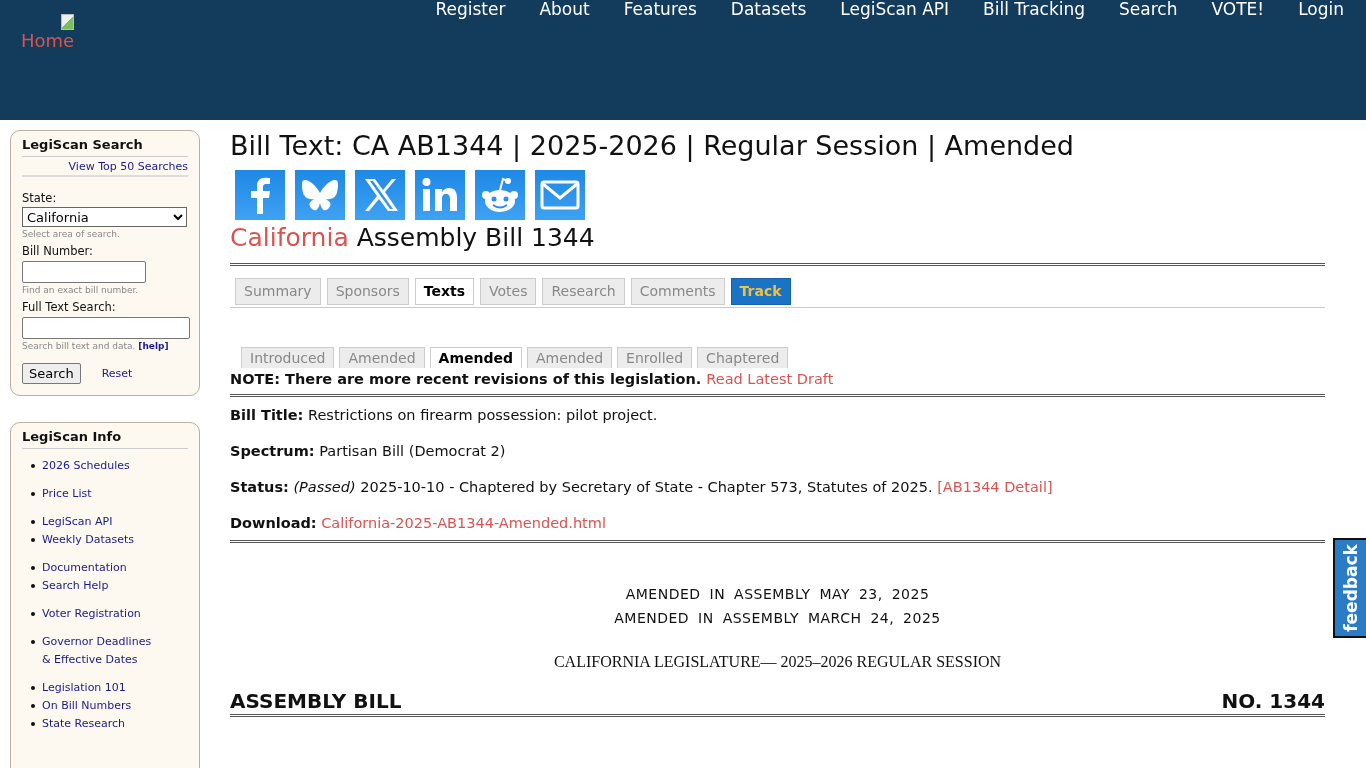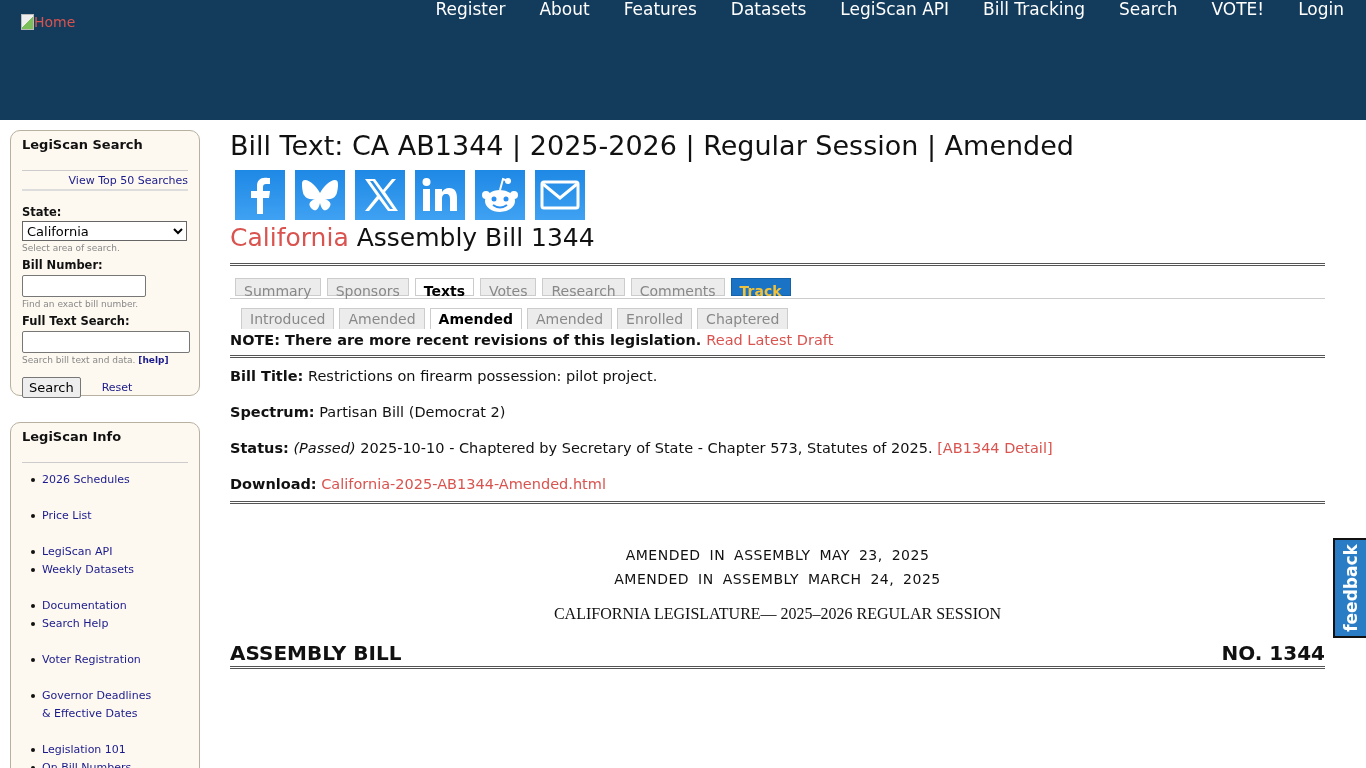--- a/index.html
+++ b/index.html
@@ -1,59 +1,59 @@
 <!DOCTYPE html>
 <html><head>
 <meta charset="utf-8">
 <style>
   * { box-sizing: border-box; margin: 0; padding: 0; }
   html, body { width: 1366px; height: 768px; overflow: hidden; background: #ffffff; font-family: "DejaVu Sans", sans-serif; color: #000; }
   a { text-decoration: none; }
 
   
   .topbar { position: absolute; left: 0; top: 0; width: 1366px; height: 120px; background: #133b5c; }
-  .logo { position: absolute; left: 21px; top: 14px; font-size: 14px; color: #d9534f; display: flex; align-items: flex-start; }
+  .logo { position: absolute; left: 21px; top: 14px; font-size: 18px; color: #d9534f; display: flex; align-items: flex-end; flex-direction: column; }
   .logo .broken { width: 13px; height: 16px; border: 1px solid #bbb; background: linear-gradient(135deg, #eee 50%, #7bbf5a 50%); margin-right: 0; display: inline-block; }
   .nav { position: absolute; right: 22px; top: -2px; display: flex; }
   .nav a { color: #ffffff; font-size: 17px; margin-left: 34px; line-height: 22px; }
 
   
   .side-box { position: absolute; left: 10px; width: 190px; background: #fdf9f0; border: 1px solid #b8b0a0; border-radius: 10px; padding: 6px 11px; }
-  .side-title { font-weight: bold; font-size: 13px; color: #111; border-bottom: 1px solid #ccc; padding-bottom: 18px; }
+  .side-title { font-weight: bold; font-size: 13px; color: #111; border-bottom: 1px solid #ccc; padding-bottom: 4px; }
   .side-link-center { display: block; text-align: right; font-size: 11px; color: #1a1a8c; padding: 3px 0 2px; border-bottom: 2px solid #ddd; }
-  .lbl { font-size: 11.5px; font-weight: bold; margin-top: 5px; color: #111; }
+  .lbl { font-size: 11.5px; font-weight: normal; margin-top: 5px; color: #111; }
   .hint { font-size: 9px; color: #888; margin-top: 2px; }
   .hint .help { color: #1a1a8c; font-weight: bold; }
   select.state { width: 165px; height: 20px; font-size: 13px; font-family: "DejaVu Sans", sans-serif; border: 1px solid #666; margin-top: 2px; background: #fff; }
   input.tb { height: 22px; border: 1px solid #777; border-radius: 2px; margin-top: 3px; background: #fff; }
   .btn-row { margin-top: 12px; display: flex; align-items: center; }
   .btn-search { font-size: 13px; font-family: "DejaVu Sans", sans-serif; padding: 2px 6px; border: 1px solid #777; background: #eee; border-radius: 2px; }
   .reset { font-size: 11px; color: #1a1a8c; margin-left: 5px; padding-left: 16px; }
   ul.info { list-style: none; margin-top: 8px; }
   ul.info li { font-size: 11px; color: #1a1a8c; padding-left: 20px; position: relative; line-height: 18px; }
   ul.info li::before { content: ""; position: absolute; left: 9px; top: 7px; width: 4px; height: 4px; background: #111; border-radius: 50%; }
-  ul.info li.gap { margin-top: 18px; }
+  ul.info li.gap { margin-top: 10px; }
 
   
   .main { position: absolute; left: 230px; top: 128px; width: 1095px; }
   h1.title { font-size: 27px; font-weight: normal; color: #111; line-height: 36px; }
   .share { display: flex; margin-top: 6px; margin-left: 5px; }
   .share .s { width: 50px; height: 50px; margin-right: 10px; background: linear-gradient(#1e88e5, #3fa1f2); display: flex; align-items: center; justify-content: center; }
   .bill-heading { font-size: 25px; line-height: 34px; margin-top: 1px; color: #111; }
   .bill-heading .st { color: #d9534f; }
   .ext-link { font-size: 13.5px; color: #d9534f; display: inline-block; margin-top: 2px; }
   .ext-link .ext { font-size: 10px; }
   .dbl-rule { border-top: 3px double #555; height: 0; }
   .tabs { display: flex; margin-top: 12px; margin-left: 5px; }
-  .tab { font-size: 14px; color: #888; background: #ececec; border: 1px solid #ccc; padding: 3px 8px; margin-right: 6px; height: 18px; line-height: 18px; }
+  .tab { font-size: 14px; color: #888; background: #ececec; border: 1px solid #ccc; padding: 3px 8px; margin-right: 6px; height: 27px; line-height: 18px; }
   .tab.active { background: #fff; color: #000; font-weight: bold; }
   .tab.track { background: #1a73c5; color: #f2c23a; font-weight: bold; border-color: #1562a8; }
   .thin-rule { border-top: 1px solid #ccc; margin-top: 2px; }
   .subtabs { display: flex; margin-top: 9px; margin-left: 11px; }
-  .stab { font-size: 14px; color: #888; background: #ececec; border: 1px solid #ccc; border-bottom: none; padding: 1px 8px; margin-right: 5px; height: 21px; line-height: 18px; }
+  .stab { font-size: 14px; color: #888; background: #ececec; border: 1px solid #ccc; border-bottom: none; padding: 1px 8px; margin-right: 5px; height: 21px; line-height: 18px; margin-top: 30px; }
   .stab.active { background: #fff; color: #000; font-weight: bold; }
   .note { font-size: 14.5px; font-weight: bold; color: #111; margin-top: 3px; }
   .note a { font-weight: normal; color: #d9534f; }
   .field { font-size: 14.5px; line-height: 18px; margin-top: 18px; color: #111; }
   .field b { font-weight: bold; }
   .field a { color: #d9534f; }
   .bill-body { position: relative; height: 200px; }
   .amended-line { text-align: center; font-size: 14px; letter-spacing: 0.5px; color: #111; word-spacing: 4px; }
   .leg-line { text-align: center; font-family: "Liberation Serif", serif; font-size: 16px; color: #111; }
   .ab-row { display: flex; justify-content: space-between; font-weight: bold; font-size: 20px; color: #111; }
@@ -219,21 +219,21 @@
   <div class="field">
     <b>Download:</b>
     <a>California-2025-AB1344-Amended.html</a>
   </div>
 
   <div class="dbl-rule" style="margin-top:8px;"></div>
 
   <div class="bill-body">
     <div class="amended-line" style="margin-top:43px;">AMENDED IN ASSEMBLY MAY 23, 2025</div>
     <div class="amended-line" style="margin-top:8px;">AMENDED IN ASSEMBLY MARCH 24, 2025</div>
-    <div class="leg-line" style="margin-top:18px;">CALIFORNIA LEGISLATURE— 2025–2026 REGULAR SESSION</div>
+    <div class="leg-line" style="margin-top:27px;">CALIFORNIA LEGISLATURE— 2025–2026 REGULAR SESSION</div>
     <div class="ab-row" style="margin-top:18px;">
       <span>ASSEMBLY BILL</span>
       <span>NO. 1344</span>
     </div>
     <div class="dbl-rule" style="margin-top:1px;"></div>
   </div>
 </div>
 
 <a class="feedback">
   <span>feedback</span>

